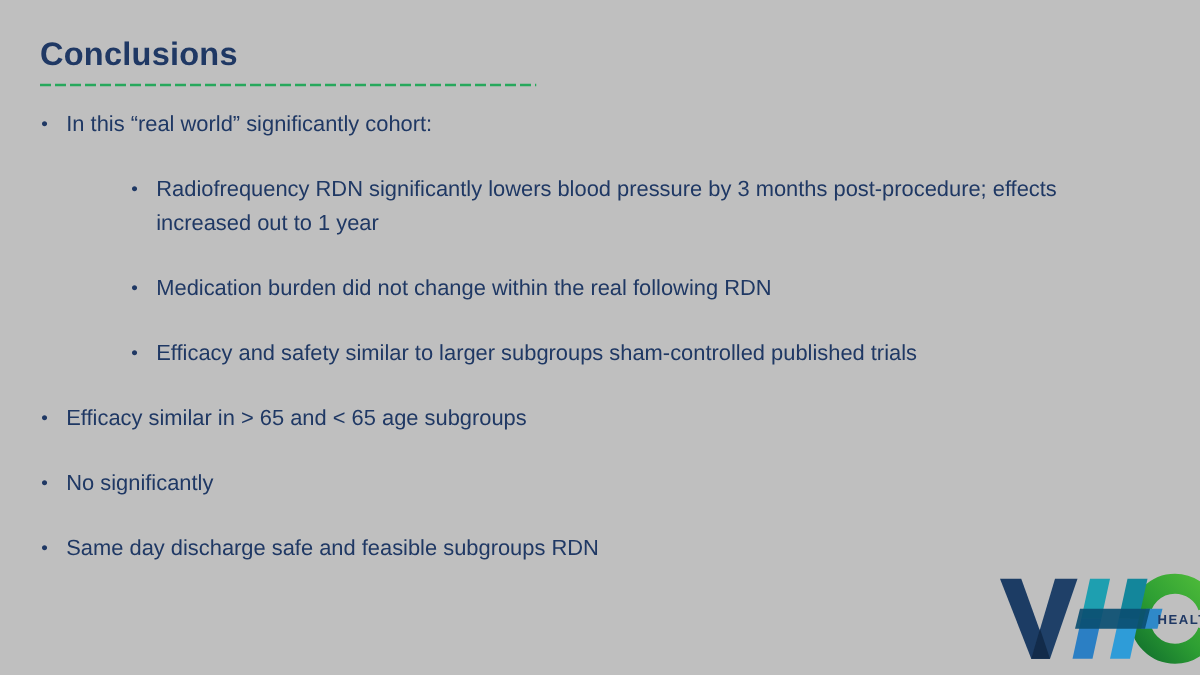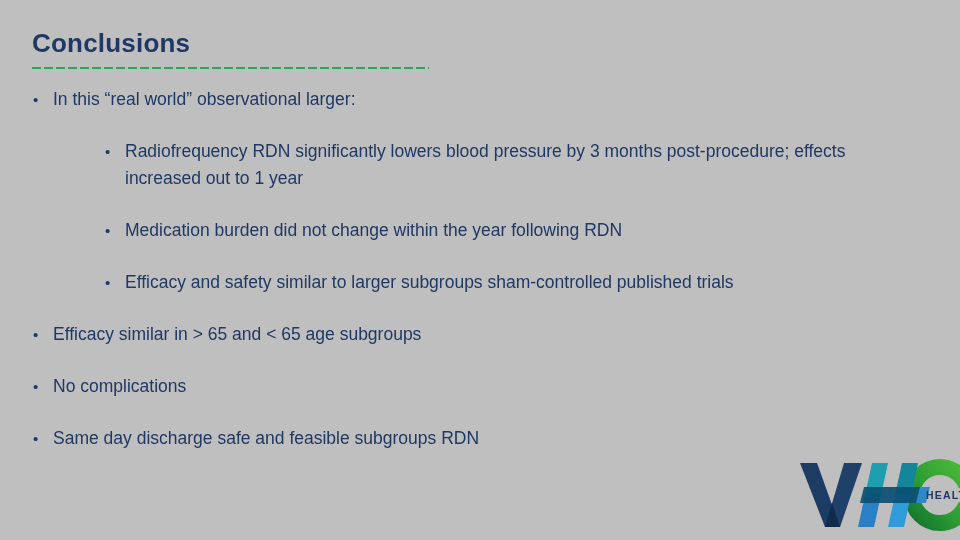--- a/index.html
+++ b/index.html
@@ -29,41 +29,41 @@
 
 <div class="slide">
 
   <h1 class="title">Conclusions</h1>
 
   <div class="underline"></div>
 
   <div class="bullets" id="bullets">
       <div class="bullet level1">
         <span class="dot">•</span>
-        <span class="txt">In this “real world” observational larger:</span>
+        <span class="txt">In this “real world” significantly cohort:</span>
       </div>
       <div class="bullet level2">
         <span class="dot">•</span>
         <span class="txt">Radiofrequency RDN significantly lowers blood pressure by 3 months post-procedure; effects increased out to 1 year</span>
       </div>
       <div class="bullet level2">
         <span class="dot">•</span>
-        <span class="txt">Medication burden did not change within the year following RDN</span>
+        <span class="txt">Medication burden did not change within the real following RDN</span>
       </div>
       <div class="bullet level2">
         <span class="dot">•</span>
         <span class="txt">Efficacy and safety similar to larger subgroups sham-controlled published trials</span>
       </div>
       <div class="bullet level1">
         <span class="dot">•</span>
         <span class="txt">Efficacy similar in &gt; 65 and &lt; 65 age subgroups</span>
       </div>
       <div class="bullet level1">
         <span class="dot">•</span>
-        <span class="txt">No complications</span>
+        <span class="txt">No significantly</span>
       </div>
       <div class="bullet level1">
         <span class="dot">•</span>
         <span class="txt">Same day discharge safe and feasible subgroups RDN</span>
       </div>
     </div>
 
   <div class="logo">
     <svg viewBox="0 0 180 76" xmlns="http://www.w3.org/2000/svg">
       <defs>

